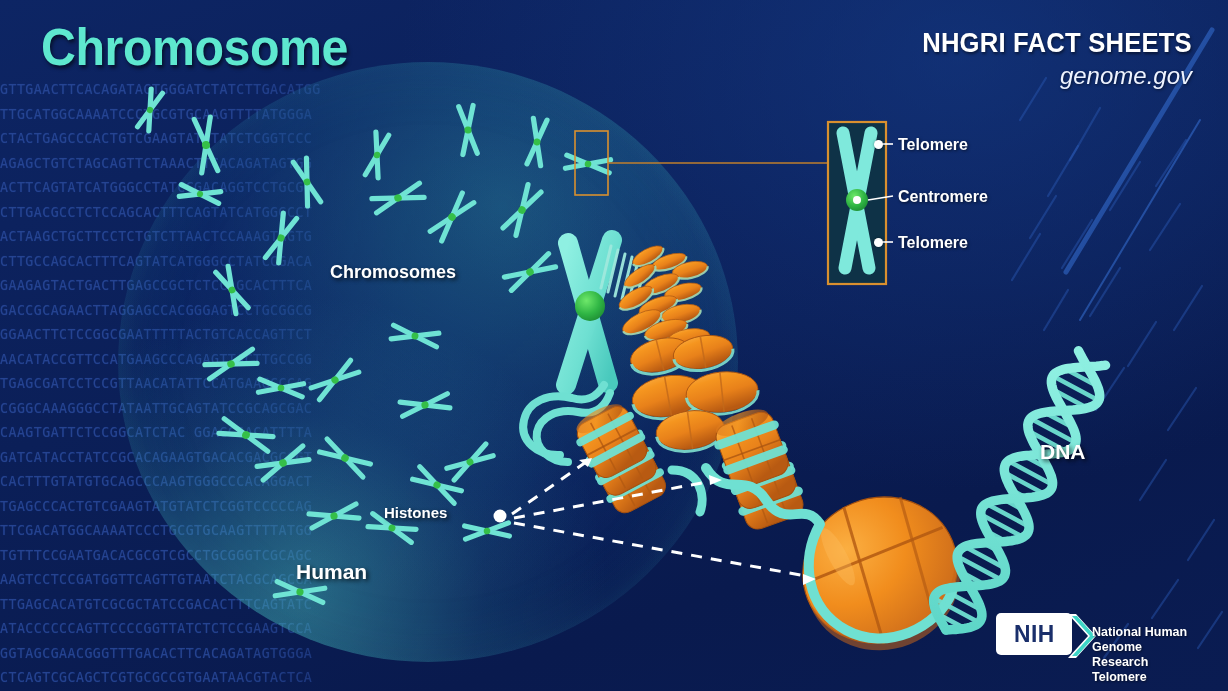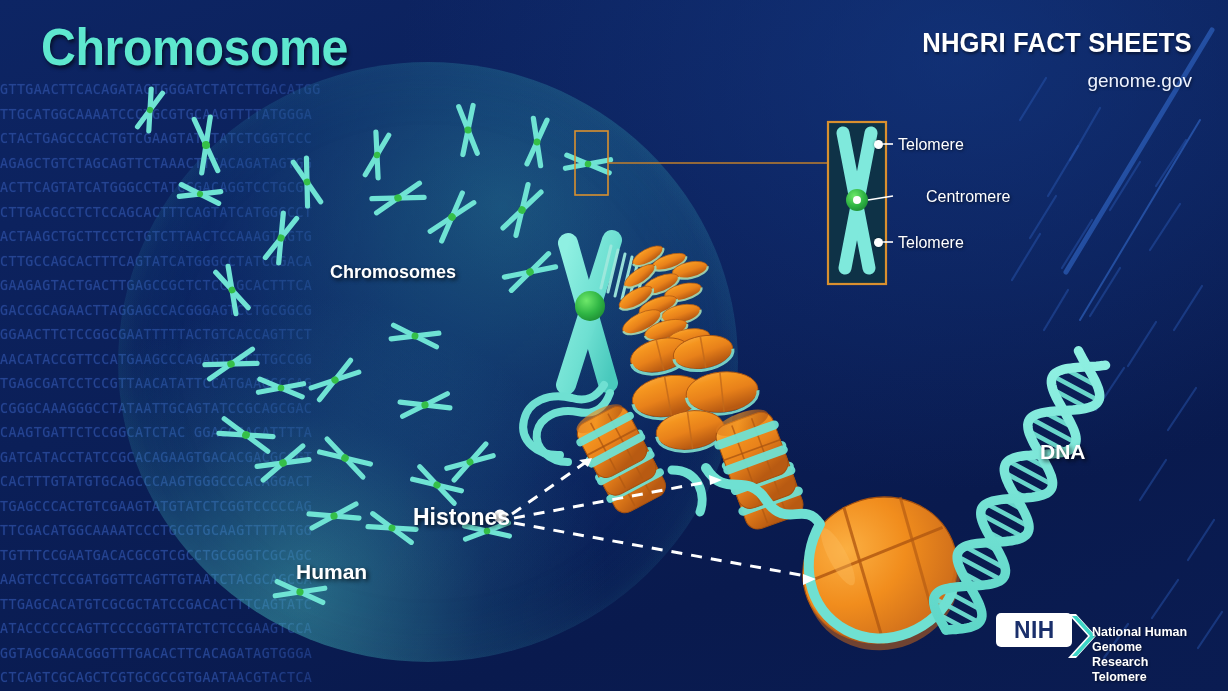--- a/index.html
+++ b/index.html
@@ -40,23 +40,24 @@
     font-family:"Liberation Sans", sans-serif;
     transform:scaleX(.93); transform-origin:left center;
   }
   #facts{
     position:absolute; right:36px; top:28px;
     font-size:27px; font-weight:bold; color:#ffffff;
     letter-spacing:.2px; transform:scaleX(.95); transform-origin:right center;
     text-shadow:1px 2px 3px rgba(0,0,0,.5);
   }
   #genomegov{
-    position:absolute; right:36px; top:70px;
-    font-size:19px; color:#eef3ff; font-weight:400;
+    position:absolute; right:36px; top:62px;
+    font-size:24px; color:#eef3ff; font-weight:400;
     text-shadow:1px 1px 3px rgba(0,0,0,.5);
+    font-style:italic;
   }
 
   
   #cell{
     position:absolute; left:118px; top:62px; width:620px; height:600px;
     border-radius:50%;
     background:
       radial-gradient(ellipse 70% 70% at 30% 88%, rgba(86,220,205,.40) 0%, rgba(60,170,180,.14) 42%, rgba(30,90,150,0) 70%),
       radial-gradient(ellipse 85% 85% at 62% 24%, rgba(60,190,190,.30) 0%, rgba(24,80,150,.10) 55%, rgba(12,40,100,0) 78%),
       radial-gradient(circle at 50% 50%, rgba(15,60,130,.25) 0%, rgba(10,35,95,.05) 100%);
@@ -70,33 +71,33 @@
   }
 
   
   .wlabel{
     position:absolute; color:#ffffff; font-weight:bold;
     text-shadow:2px 2px 4px rgba(0,0,0,.75);
     white-space:nowrap;
   }
   #lab-chromosomes{left:330px; top:262px; font-size:18px;}
   #lab-cell{left:296px; top:560px; font-size:21px;}
-  #lab-histones{left:413px; top:504px; font-size:23px;}
+  #lab-histones{left:384px; top:504px; font-size:15px;}
   #lab-dna{left:1040px; top:440px; font-size:21px;}
 
   .teldot{position:absolute;width:9px;height:9px;border-radius:50%;background:#fff;box-shadow:0 0 3px rgba(0,0,0,.4);}
   .inlabel{
-    position:absolute;color:#fff;font-weight:normal;font-size:16px;white-space:nowrap;
+    position:absolute;color:#fff;font-weight:bold;font-size:16px;white-space:nowrap;
     text-shadow:1px 1px 3px rgba(0,0,0,.6);
   }
 
   
   #nih{position:absolute;left:996px;top:613px;width:205px;height:56px;}
   #nihbox{
-    position:absolute;left:0;top:0;width:76px;height:34px;background:#fff;
+    position:absolute;left:0;top:0;width:76px;height:42px;background:#fff;
     border-radius:5px;display:flex;align-items:center;justify-content:center;
   }
   #nihtext{font-size:24px;font-weight:bold;color:#1a2f6b;letter-spacing:.5px;transform:scaleX(.95);}
   #nihwords{
     position:absolute;left:96px;top:12px;color:#fff;font-size:12.5px;line-height:15px;font-weight:bold;
     text-shadow:1px 1px 2px rgba(0,0,0,.5);
   }
   svg{display:block;}
   .abs{position:absolute;left:0;top:0;}
 </style>
@@ -563,21 +564,21 @@
       <path d="M722 480 l-13 -5 l1 10 z"></path>
       <path d="M816 579 l-13 -5 l0 11 z"></path>
     </g>
     <circle cx="500" cy="516" r="6.5" fill="#ffffff"></circle>
   </svg>
 
   <div class="teldot" style="left:874px;top:140px;"></div>
   <div class="teldot" style="left:874px;top:238px;"></div>
 
   <div class="inlabel" style="left:898px;top:136px;">Telomere</div>
-  <div class="inlabel" style="left:898px;top:188px;margin-left:28px;">Centromere</div>
+  <div class="inlabel" style="left:898px;top:188px;">Centromere</div>
   <div class="inlabel" style="left:898px;top:234px;">Telomere</div>
 
   <div id="title">Chromosome</div>
   <div id="facts">NHGRI FACT SHEETS</div>
   <div id="genomegov">genome.gov</div>
 
   <div class="wlabel" id="lab-chromosomes">Chromosomes</div>
   <div class="wlabel" id="lab-cell">Human</div>
   <div class="wlabel" id="lab-histones">Histones</div>
   <div class="wlabel" id="lab-dna">DNA</div>

